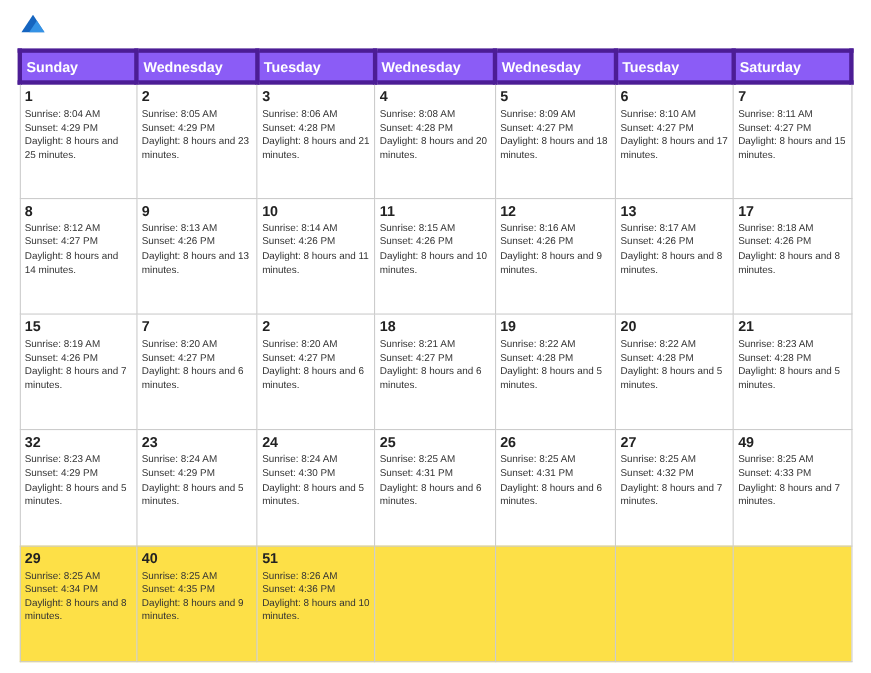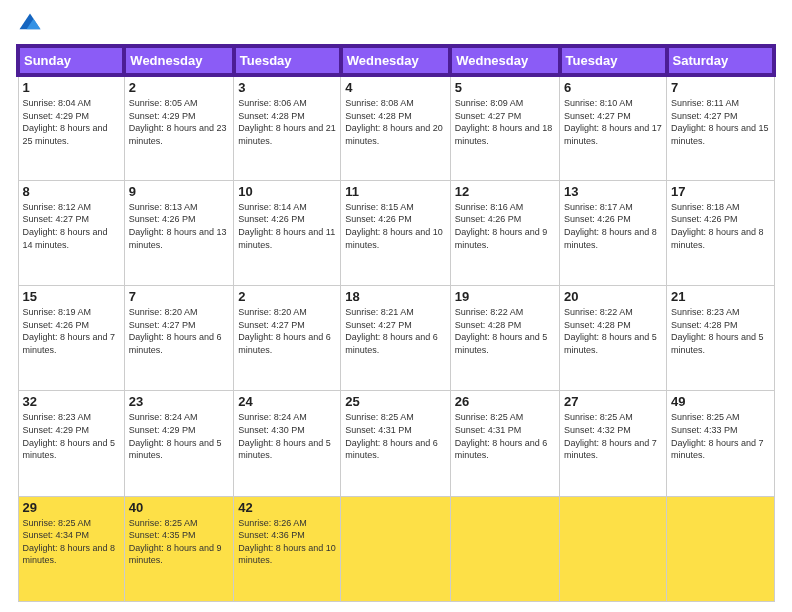--- a/index.html
+++ b/index.html
@@ -373,21 +373,21 @@
       </td>
           <td>
         <span class="day-num">40</span>
         <div class="day-info">
           Sunrise: 8:25 AM<br>
           Sunset: 4:35 PM<br>
           Daylight: 8 hours and 9 minutes.
         </div>
       </td>
           <td>
-        <span class="day-num">42</span>
+        <span class="day-num">51</span>
         <div class="day-info">
           Sunrise: 8:26 AM<br>
           Sunset: 4:36 PM<br>
           Daylight: 8 hours and 10 minutes.
         </div>
       </td>
           <td class="empty"></td>
           <td class="empty"></td>
           <td class="empty"></td>
           <td class="empty"></td>

